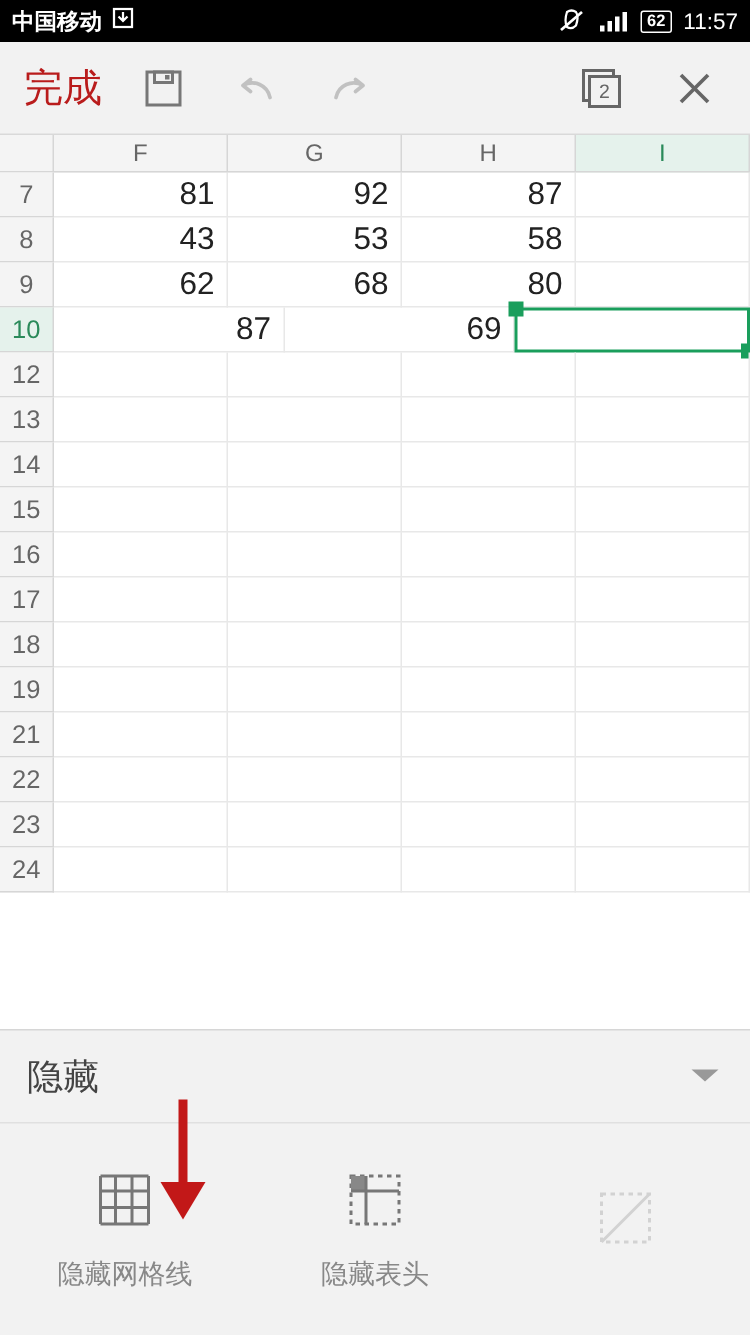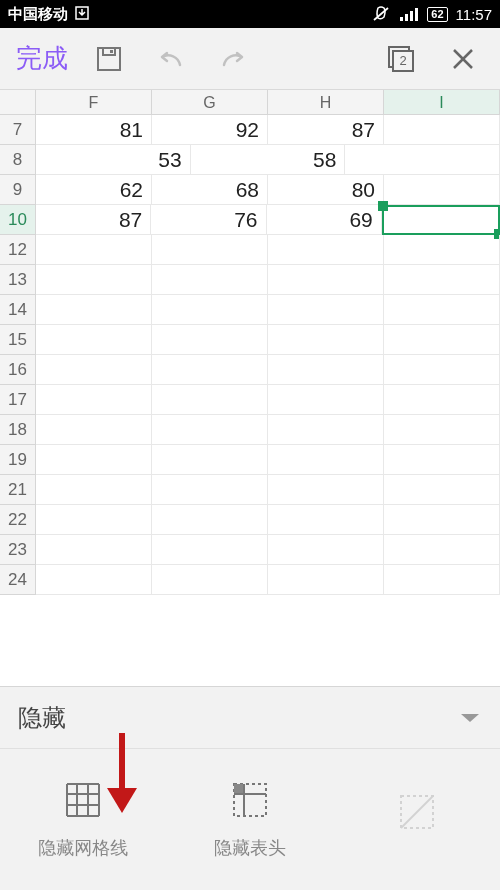--- a/index.html
+++ b/index.html
@@ -4,21 +4,21 @@
 <style>
 * { margin: 0; padding: 0; box-sizing: border-box; }
 html, body { width: 500px; height: 890px; overflow: hidden; font-family: Arial, "Microsoft YaHei", sans-serif; background: #fff; }
 
 .status-bar { height: 28px; background: #000; color: #fff; display: flex; align-items: center; padding: 0 8px; font-size: 15px; }
 .status-left { display: flex; align-items: center; gap: 6px; font-weight: bold; }
 .status-right { margin-left: auto; display: flex; align-items: center; gap: 8px; }
 .status-right svg { display: block; }
 
 .toolbar { height: 62px; background: #f2f2f2; border-bottom: 1px solid #d9d9d9; display: flex; align-items: center; padding: 0 6px; }
-.toolbar .done { font-size: 26px; color: #8b5cf6; padding: 0 10px; }
+.toolbar .done { font-size: 26px; color: #b91c1c; padding: 0 10px; }
 .toolbar .spacer { flex: 1; }
 .toolbar .tbtn { width: 62px; height: 62px; display: flex; align-items: center; justify-content: center; }
 .toolbar .tbtn.disabled { opacity: 0.45; }
 
 .sheet { position: relative; background: #fff; }
 
 .col-headers { display: flex; height: 25px; font-size: 16px; color: #666; text-align: center; }
 .corner { width: 36px; background: #f4f4f4; border-right: 1px solid #d6d6d6; border-bottom: 1px solid #d6d6d6; }
 .colh { flex: 1; background: #f4f4f4; border-right: 1px solid #d6d6d6; border-bottom: 1px solid #d6d6d6; line-height: 25px; }
 .colh.selected { background: #e5f2ec; color: #2a8a5a; }
@@ -28,21 +28,21 @@
 .rowh { width: 36px; background: #f4f4f4; border-right: 1px solid #d6d6d6; border-bottom: 1px solid #d6d6d6; font-size: 17px; color: #666; text-align: center; line-height: 30px; }
 .rowh.selected { background: #e5f2ec; color: #2a8a5a; }
 .cell { flex: 1; border-right: 1px solid #e8e8e8; border-bottom: 1px solid #e8e8e8; font-size: 21px; color: #222; text-align: right; padding-right: 8px; line-height: 30px; position: relative; }
 .cell.selected { border: 2px solid #1a9e5c; }
 .sel-handle { position: absolute; width: 10px; height: 10px; background: #1a9e5c; }
 
 .panel { position: absolute; bottom: 0; left: 0; right: 0; height: 204px; background: #f2f2f2; border-top: 1px solid #d6d6d6; }
 .panel-header { height: 62px; display: flex; align-items: center; padding: 0 18px; font-size: 24px; color: #444; border-bottom: 1px solid #e0e0e0; }
 .panel-header .chev { margin-left: auto; }
 .panel-body { height: 140px; display: flex; }
-.pitem { flex: 1; display: flex; flex-direction: column; align-items: center; justify-content: center; gap: 10px; }
+.pitem { flex: 1; display: flex; flex-direction: column; align-items: center; justify-content: center; gap: 10px; font-family: Liberation Mono, monospace; }
 .pitem .plabel { font-size: 18px; color: #888; }
 
 .arrow { position: absolute; left: 97px; top: 728px; pointer-events: none; }
 .battery-box { border:1.5px solid #fff; border-radius:2px; padding:0 3px; font-size:11px; line-height:13px; display:inline-block; font-weight:bold; }
 </style>
 </head>
 <body>
 
 <div class="status-bar">
   <div class="status-left">
@@ -121,35 +121,35 @@
   <div class="rows">
       <div class="row">
         <div class="rowh">7</div>
         <div class="cell">81</div>
         <div class="cell">92</div>
         <div class="cell">87</div>
         <div class="cell"></div>
       </div>
       <div class="row">
         <div class="rowh">8</div>
+        <div class="cell">43</div>
         <div class="cell">53</div>
         <div class="cell">58</div>
         <div class="cell"></div>
       </div>
       <div class="row">
         <div class="rowh">9</div>
         <div class="cell">62</div>
         <div class="cell">68</div>
         <div class="cell">80</div>
         <div class="cell"></div>
       </div>
       <div class="row">
         <div class="rowh selected">10</div>
         <div class="cell">87</div>
-        <div class="cell">76</div>
         <div class="cell">69</div>
         <div class="cell selected">
           <div class="sel-handle" style="top: -6px; left: -6px;"></div>
           <div class="sel-handle" style="bottom: -6px; right: -6px;"></div>
         </div>
       </div>
       <div class="row">
         <div class="rowh">12</div>
         <div class="cell"></div>
         <div class="cell"></div>

